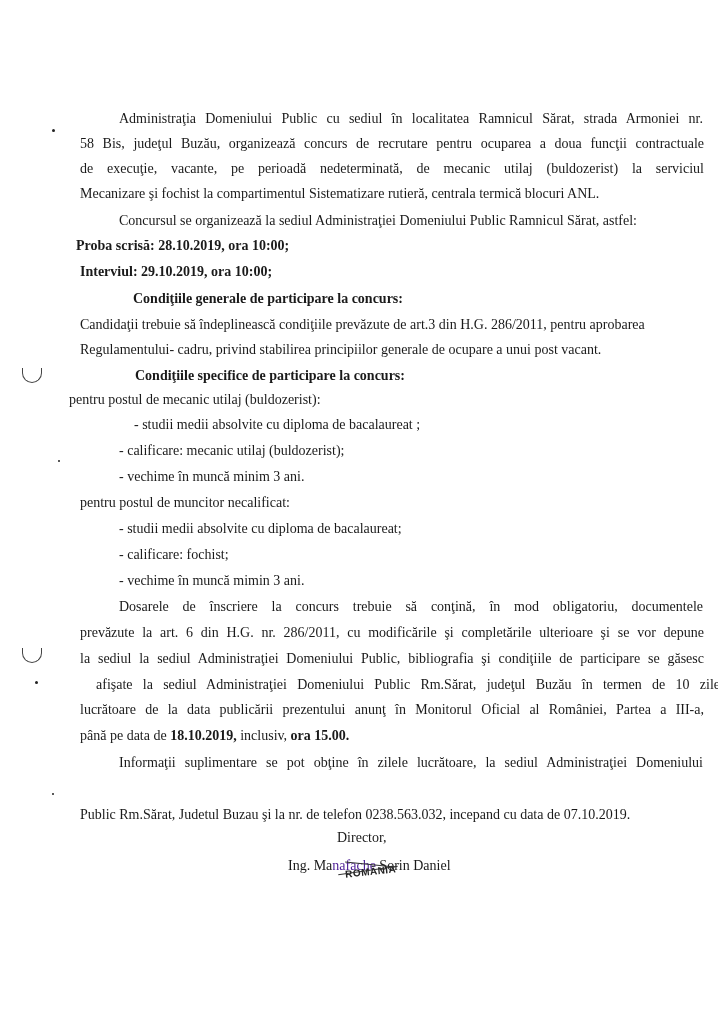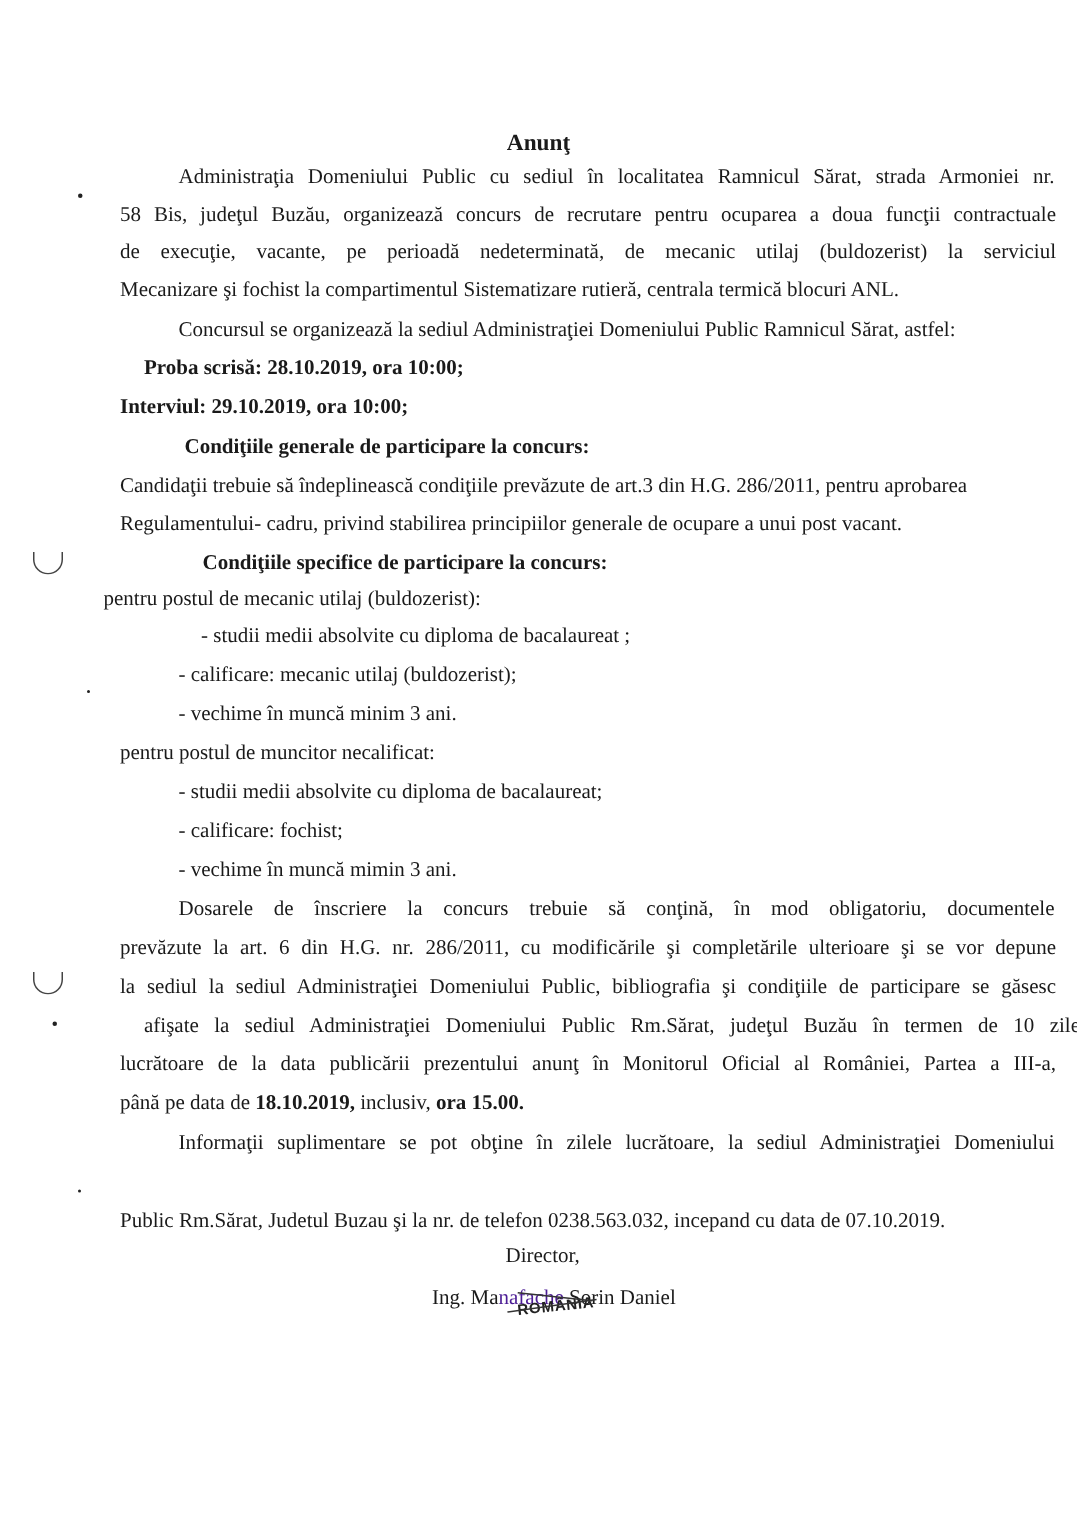--- a/index.html
+++ b/index.html
@@ -25,32 +25,31 @@
 
 <div class="page">
 
   <div class="mark" style="left:22px; top:368px; width:18px; height:14px;"></div>
   <div class="mark" style="left:22px; top:648px; width:18px; height:14px;"></div>
   <div class="dot" style="left:52px; top:129px;"></div>
   <div class="dot" style="left:35px; top:681px;"></div>
   <div class="dot" style="left:58px; top:460px; width:2px; height:2px;"></div>
   <div class="dot" style="left:52px; top:793px; width:2px; height:2px;"></div>
 
-  <div class="line title">Anunţ</div>
 
   <div class="line just" style="left:119px; top:112px; width:584px;">Administraţia Domeniului Public cu sediul în localitatea  Ramnicul  Sărat, strada Armoniei nr.</div>
   <div class="line just" style="left:80px; top:137px; width:624px;">58 Bis, judeţul Buzău, organizează concurs de recrutare pentru ocuparea a doua   funcţii contractuale</div>
   <div class="line just" style="left:80px; top:162px; width:624px;">de execuţie, vacante, pe perioadă nedeterminată, de mecanic utilaj (buldozerist) la serviciul</div>
   <div class="line" style="left:80px; top:187px;">Mecanizare şi fochist la compartimentul Sistematizare rutieră, centrala termică blocuri ANL.</div>
 
   <div class="line" style="left:119px; top:214px;">Concursul se organizează la sediul Administraţiei Domeniului Public Ramnicul Sărat, astfel:</div>
-  <div class="line b" style="left:96px; top:239px;">Proba scrisă: 28.10.2019, ora 10:00;</div>
+  <div class="line b" style="left:76px; top:239px;">Proba scrisă: 28.10.2019, ora 10:00;</div>
   <div class="line b" style="left:80px; top:265px;">Interviul:  29.10.2019, ora 10:00;</div>
 
-  <div class="line b" style="left:123px; top:292px;">Condiţiile generale de participare la concurs:</div>
+  <div class="line b" style="left:133px; top:292px;">Condiţiile generale de participare la concurs:</div>
   <div class="line" style="left:80px; top:318px;">Candidaţii trebuie să îndeplinească condiţiile prevăzute de art.3 din H.G. 286/2011, pentru aprobarea</div>
   <div class="line" style="left:80px; top:343px;">Regulamentului- cadru, privind stabilirea principiilor generale de ocupare a unui post vacant.</div>
 
   <div class="line b" style="left:135px; top:369px;">Condiţiile specifice de participare la concurs:</div>
 
   <div class="line" style="left:69px; top:393px;">pentru postul de mecanic utilaj (buldozerist):</div>
   <div class="line" style="left:134px; top:418px;">-  studii medii absolvite cu diploma de bacalaureat ;</div>
   <div class="line" style="left:119px; top:444px;">- calificare: mecanic utilaj (buldozerist);</div>
   <div class="line" style="left:119px; top:470px;">-   vechime în muncă minim 3 ani.</div>
 

